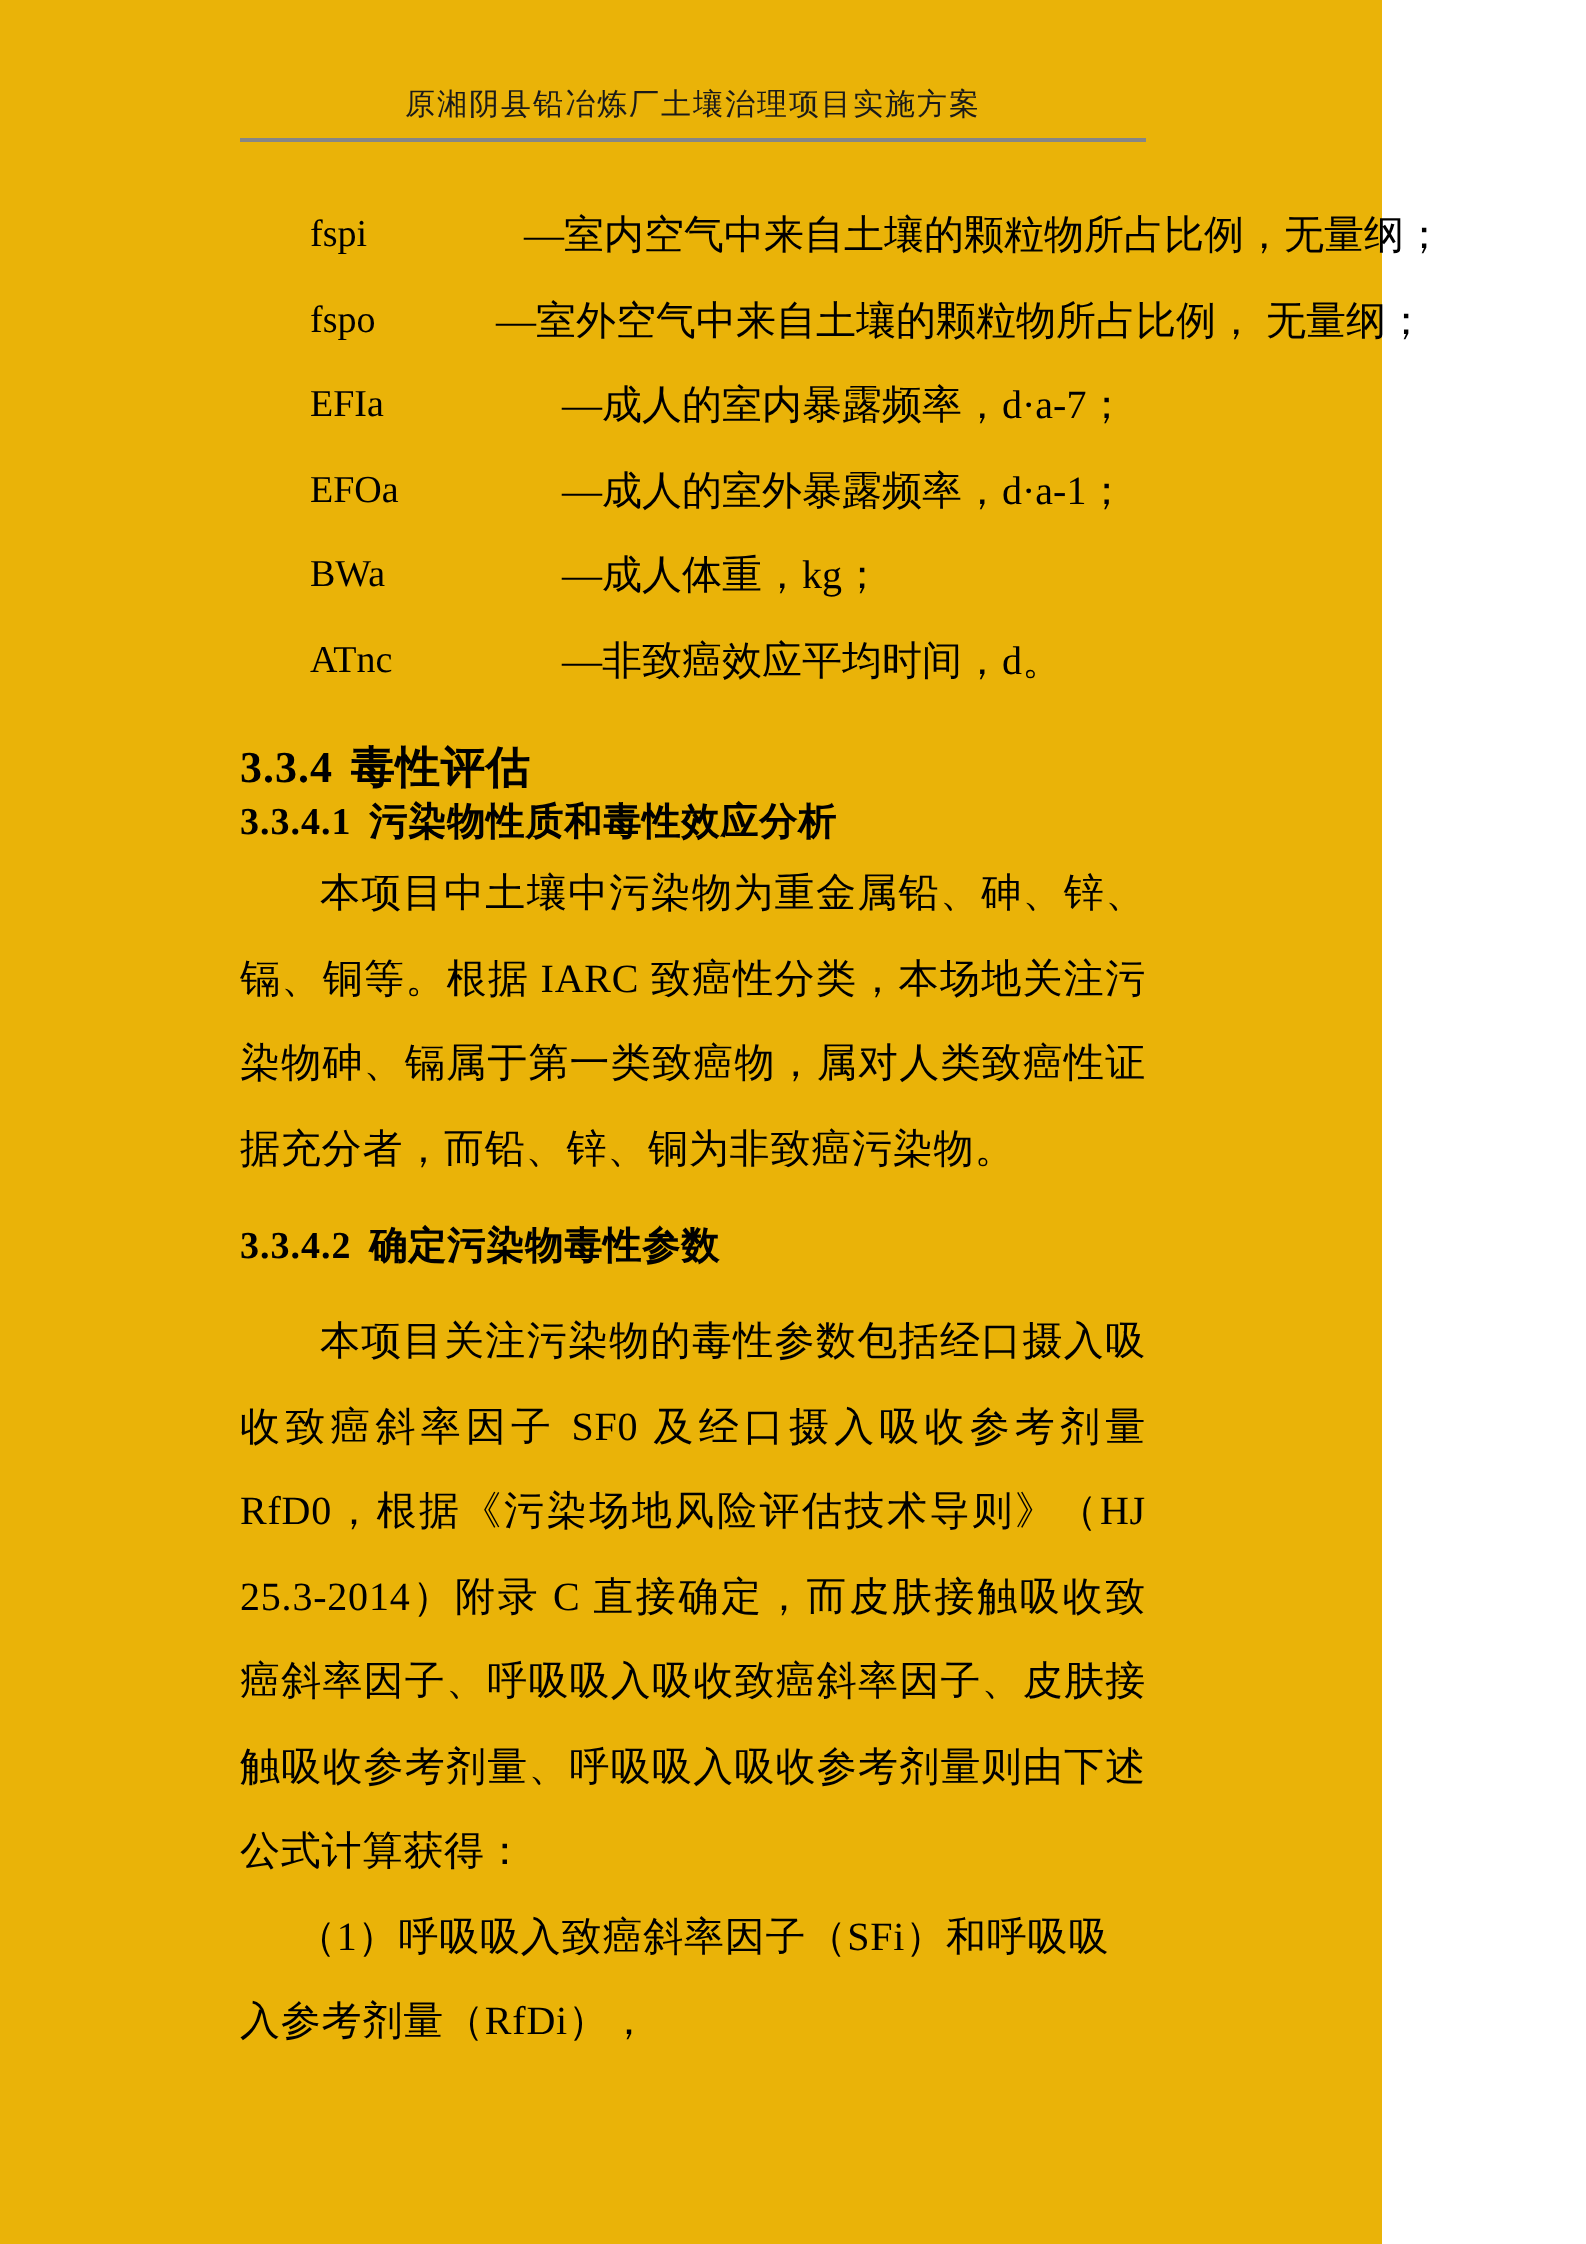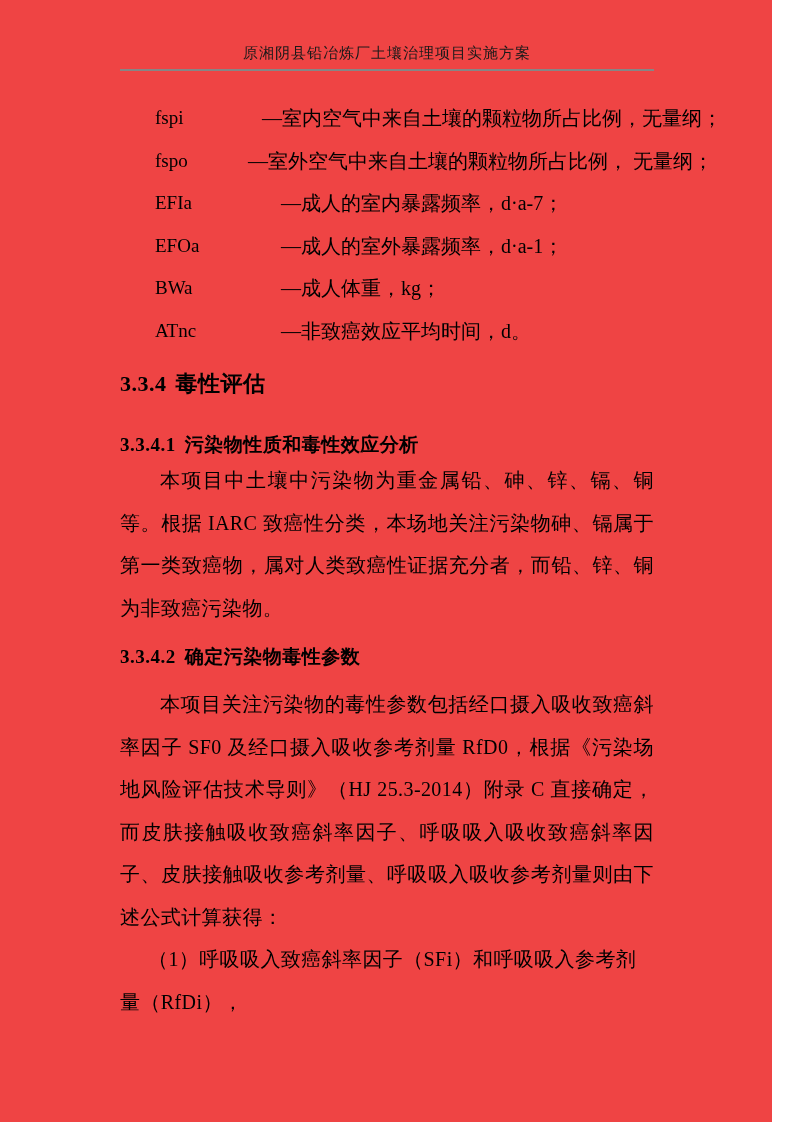--- a/index.html
+++ b/index.html
@@ -5,23 +5,23 @@
   * { margin: 0; padding: 0; box-sizing: border-box; }
   html, body { background: #ffffff; }
   body {
     width: 793px;
     height: 1122px;
     font-family: "Liberation Serif", "DejaVu Serif", serif;
     color: #000000;
     overflow: hidden;
   }
   .page {
-    width: 772px;
+    width: 691px;
     height: 1122px;
-    background: #ef4444;
+    background: #eab308;
     position: relative;
   }
   .content {
     margin-left: 120px;
     margin-right: 118px; 
   }
   
   .doc-header {
     padding-top: 44px;
     text-align: center;
@@ -58,21 +58,21 @@
     margin-top: 17px;
     font-size: 22px;
     font-weight: bold;
     line-height: 30px;
   }
   .h-minor {
     font-size: 19px;
     font-weight: bold;
     line-height: 25px;
   }
-  .h-minor.first { margin-top: 33px; }
+  .h-minor.first { }
   .h-minor.second { margin-top: 15px; }
   .h-num { font-family: "Liberation Serif", "DejaVu Serif", serif; letter-spacing: 0.5px; text-align: center; }
   .h-label {
     font-family: "Liberation Sans", "DejaVu Sans", sans-serif;
     margin-left: 9px;
     letter-spacing: 0.5px;
   }
   
   .para {
     font-size: 20px;

